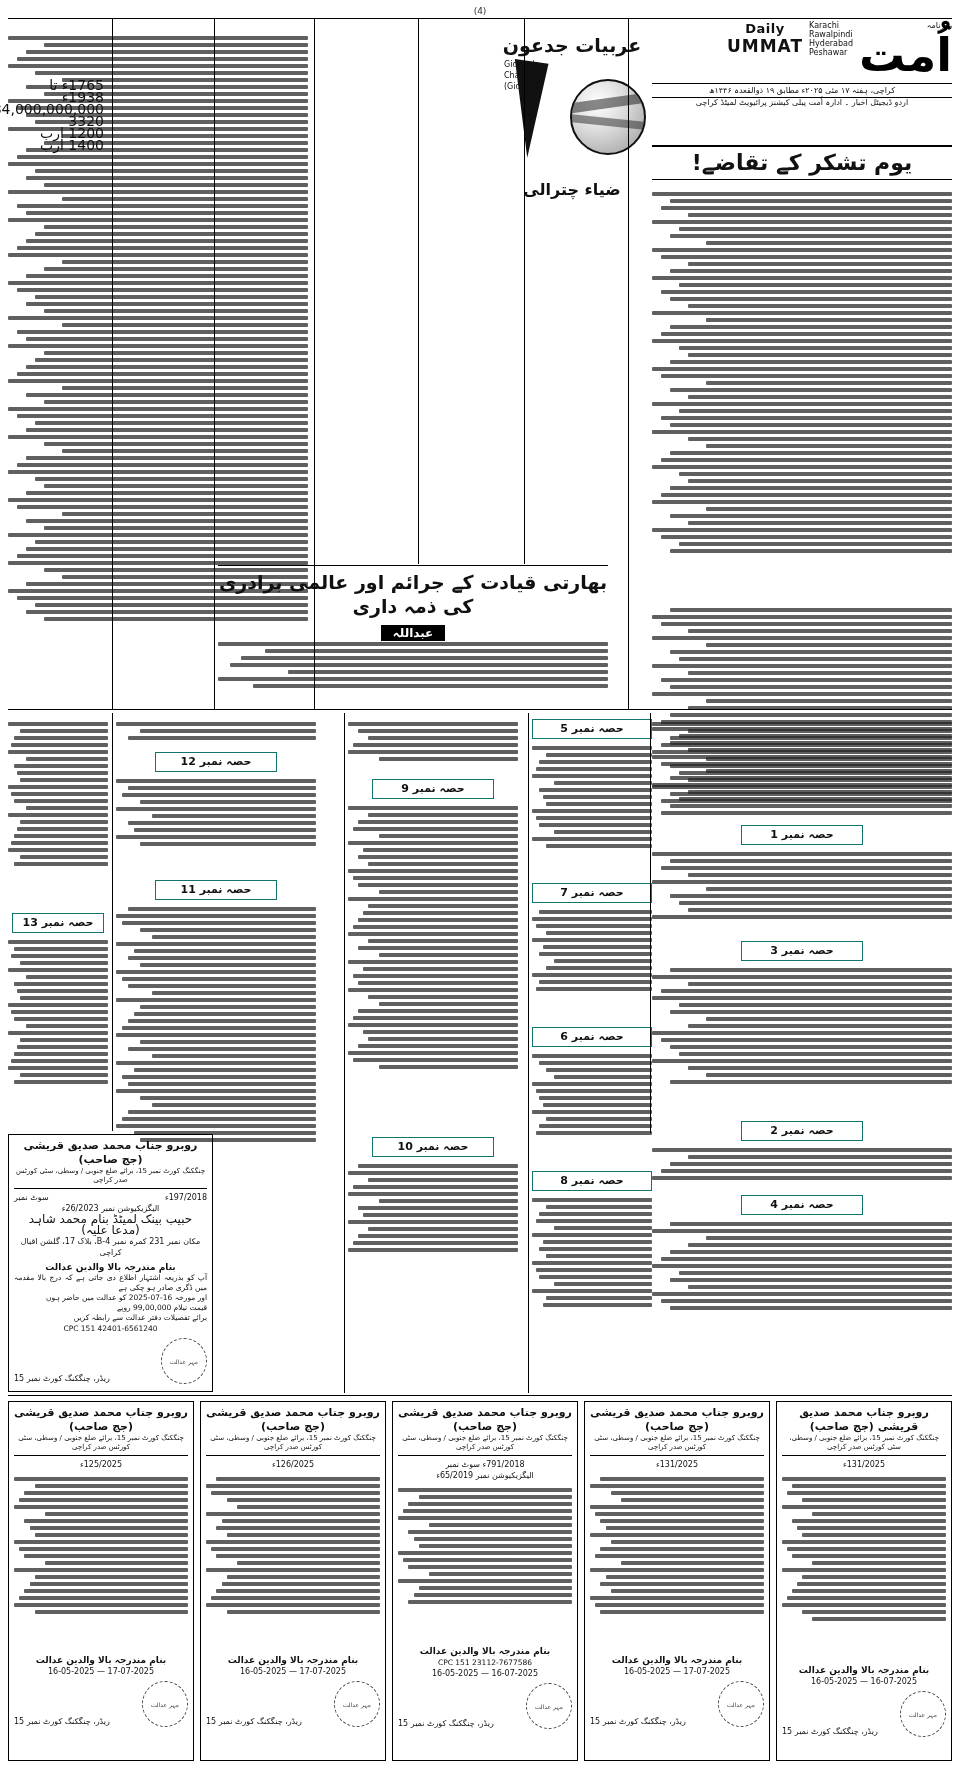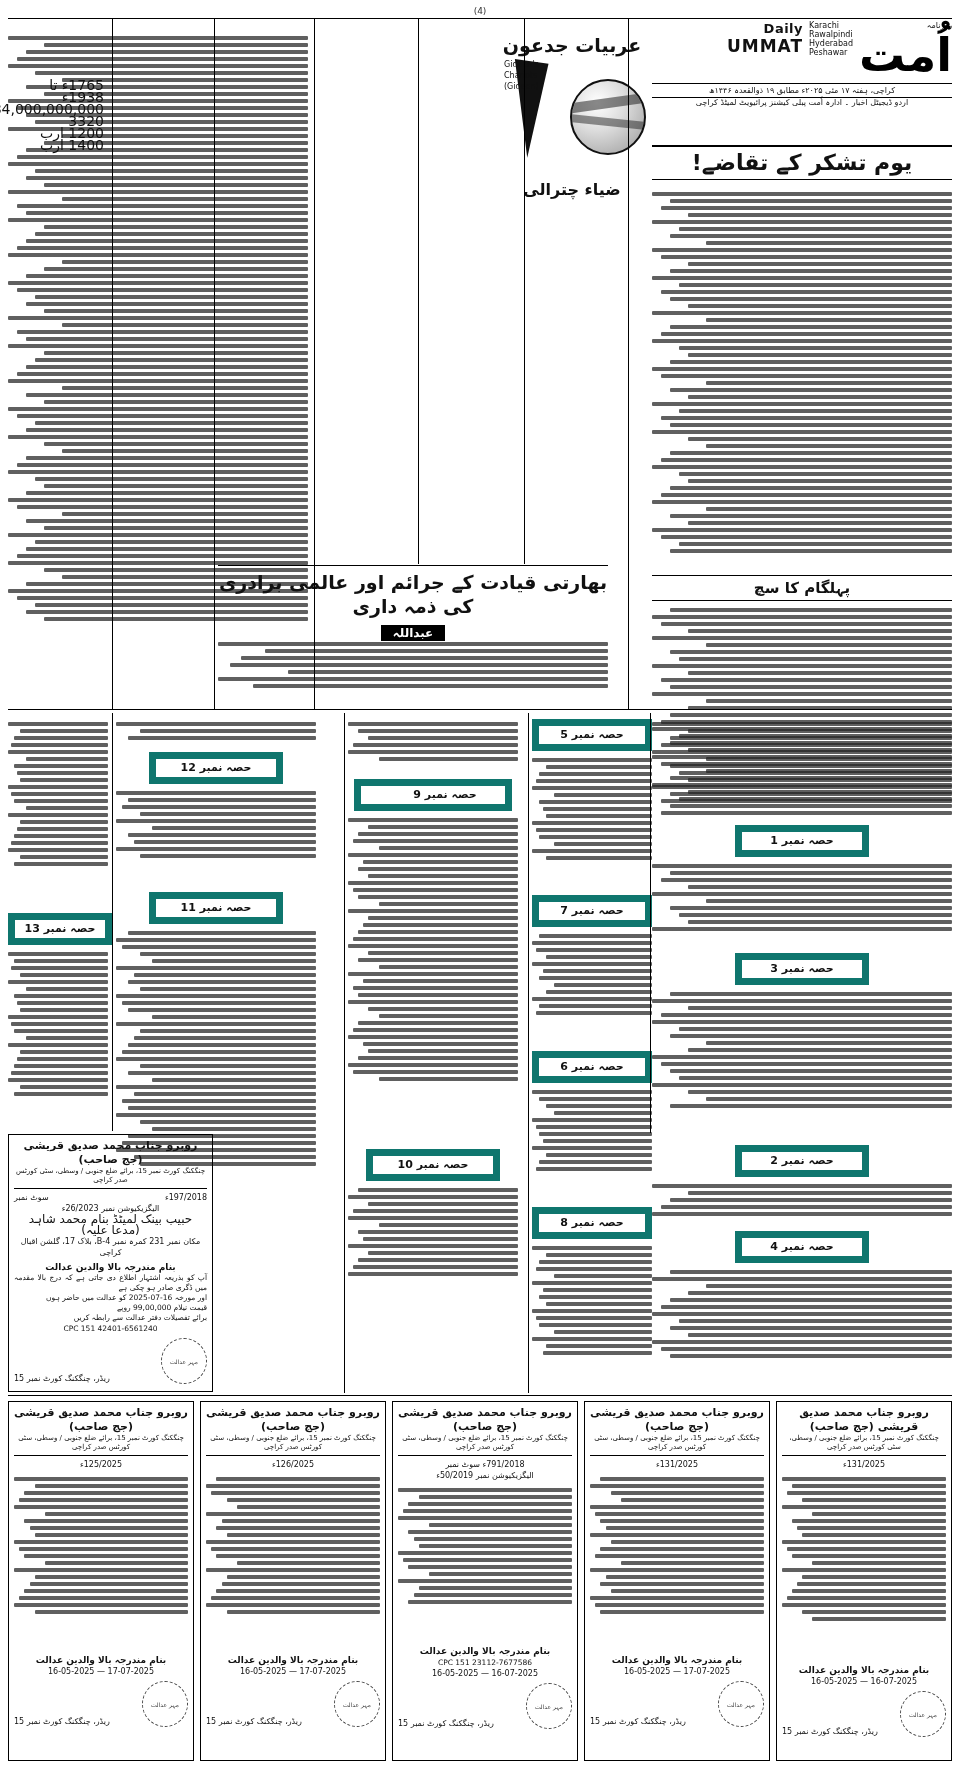--- a/index.html
+++ b/index.html
@@ -36,40 +36,40 @@
   .hl3{font-size:15px;font-weight:bold;text-align:center;line-height:20px;}
   .byline{font-size:12px;font-weight:bold;text-align:center;background:#000;color:#fff;display:inline-block;padding:1px 12px;}
   .center{text-align:center;}
 
   
   .notice{border:1px solid #000;box-sizing:border-box;padding:4px 5px;font-size:8px;line-height:11px;text-align:center;}
   .notice .nt{font-weight:bold;font-size:11px;line-height:14px;}
   .notice .ns{font-size:9px;line-height:12px;font-weight:bold;}
   .notice .stamp{font-size:8px;display:flex;justify-content:space-between;align-items:flex-end;margin-top:4px;}
   .seal{width:44px;height:44px;border:1px dashed #444;border-radius:50%;font-size:6px;display:flex;align-items:center;justify-content:center;color:#444;}
-  .boxlbl{border:7px solid #0f766e;font-size:11px;font-weight:bold;text-align:center;padding:2px 0;line-height:14px;}
+  .boxlbl{border:1px solid #0f766e;font-size:11px;font-weight:bold;text-align:center;padding:2px 0;line-height:14px;}
   .illus{width:150px;height:115px;margin:4px auto;position:relative;}
   .globe{position:absolute;right:6px;top:18px;width:72px;height:72px;border-radius:50%;background:radial-gradient(circle at 35% 30%,#fff 0,#ddd 40%,#999 100%);border:2px solid #111;overflow:hidden;}
   .globe:before{content:"";position:absolute;left:-10%;top:24%;width:120%;height:10px;background:#111;opacity:.5;transform:rotate(-8deg);}
   .globe:after{content:"";position:absolute;left:-10%;top:52%;width:120%;height:8px;background:#111;opacity:.45;transform:rotate(6deg);}
   .pen{position:absolute;left:6px;top:0;width:0;height:0;border-left:26px solid transparent;border-right:8px solid transparent;border-top:96px solid #111;transform:rotate(8deg);}
   .capbar{font-size:16px;font-weight:bold;text-align:center;}
 </style>
 </head>
 <body>
 
 <div class="page">
 
   <div class="pagenum">(4)</div>
 
   <div class="sheet">
 
     <div class="masthead">
       <div class="mast-top">
-        <div style="text-align:right;">
+        <div style="text-align:center;">
           <div class="daily">Daily</div>
           <div class="ummat">UMMAT</div>
         </div>
         <div class="cities">
           <div>Karachi</div>
           <div>Rawalpindi</div>
           <div>Hyderabad</div>
           <div>Peshawar</div>
         </div>
         <div style="text-align:right;">
@@ -133,23 +133,20 @@
       <div class="ln s1"></div>
         <div class="ln s5"></div>
         <div class="ln s2"></div>
         <div class="ln s3"></div>
       <div class="ln s1"></div>
         <div class="ln s4"></div>
         <div class="ln s6"></div>
         <div class="ln s2"></div>
     </div>
 
-    <div style="position:absolute;right:0;top:556px;width:300px;border-top:1px solid #000;border-bottom:1px solid #000;padding:2px 0;">
-      <div class="hl3 urdu">پہلگام کا سچ</div>
-    </div>
     <div style="position:absolute;right:0;top:586px;width:300px;height:230px;" class="lines urdu">
       <div class="ln s2"></div>
         <div class="ln s1"></div>
         <div class="ln s4"></div>
         <div class="ln s3"></div>
       <div class="ln s1"></div>
         <div class="ln s5"></div>
         <div class="ln s2"></div>
         <div class="ln s6"></div>
       <div class="ln s1"></div>
@@ -451,21 +448,21 @@
 
     <div style="position:absolute;left:340px;top:700px;width:170px;">
       <div class="lines urdu" style="height:56px;">
         <div class="ln s1"></div>
           <div class="ln s2"></div>
           <div class="ln s3"></div>
           <div class="ln s4"></div>
         <div class="ln s1"></div>
           <div class="ln s5"></div>
       </div>
-      <div class="boxlbl urdu" style="width:120px;margin:4px auto;padding-left:24px;">حصہ نمبر 9</div>
+      <div class="boxlbl urdu" style="width:120px;margin:4px auto;">حصہ نمبر 9</div>
       <div class="lines urdu" style="height:330px;margin-top:4px;">
         <div class="ln s1"></div>
           <div class="ln s3"></div>
           <div class="ln s2"></div>
           <div class="ln s4"></div>
         <div class="ln s5"></div>
           <div class="ln s1"></div>
           <div class="ln s6"></div>
           <div class="ln s2"></div>
         <div class="ln s3"></div>
@@ -732,21 +729,21 @@
     </div>
 
     <div class="notice urdu" style="position:absolute;left:384px;top:1382px;width:186px;height:360px;">
       <div class="nt">روبرو جناب محمد صدیق قریشی (جج صاحب)</div>
       <div style="font-size:7px;line-height:9px;">چنگکنگ کورٹ نمبر 15، برائے ضلع جنوبی / وسطی، سٹی کورٹس صدر کراچی</div>
       <div style="border-top:1px solid #000;margin:3px 0;"></div>
       <div style="font-size:8px;">
         <span>791/2018ء</span>
         <span>سوٹ نمبر</span>
       </div>
-      <div style="font-size:8px;">الیگزیکیوشن نمبر 50/2019ء</div>
+      <div style="font-size:8px;">الیگزیکیوشن نمبر 65/2019ء</div>
       <div class="lines" style="height:160px;margin-top:4px;">
         <div class="ln s1"></div>
           <div class="ln s3"></div>
           <div class="ln s2"></div>
           <div class="ln s4"></div>
         <div class="ln s1"></div>
           <div class="ln s5"></div>
           <div class="ln s2"></div>
           <div class="ln s6"></div>
         <div class="ln s3"></div>

